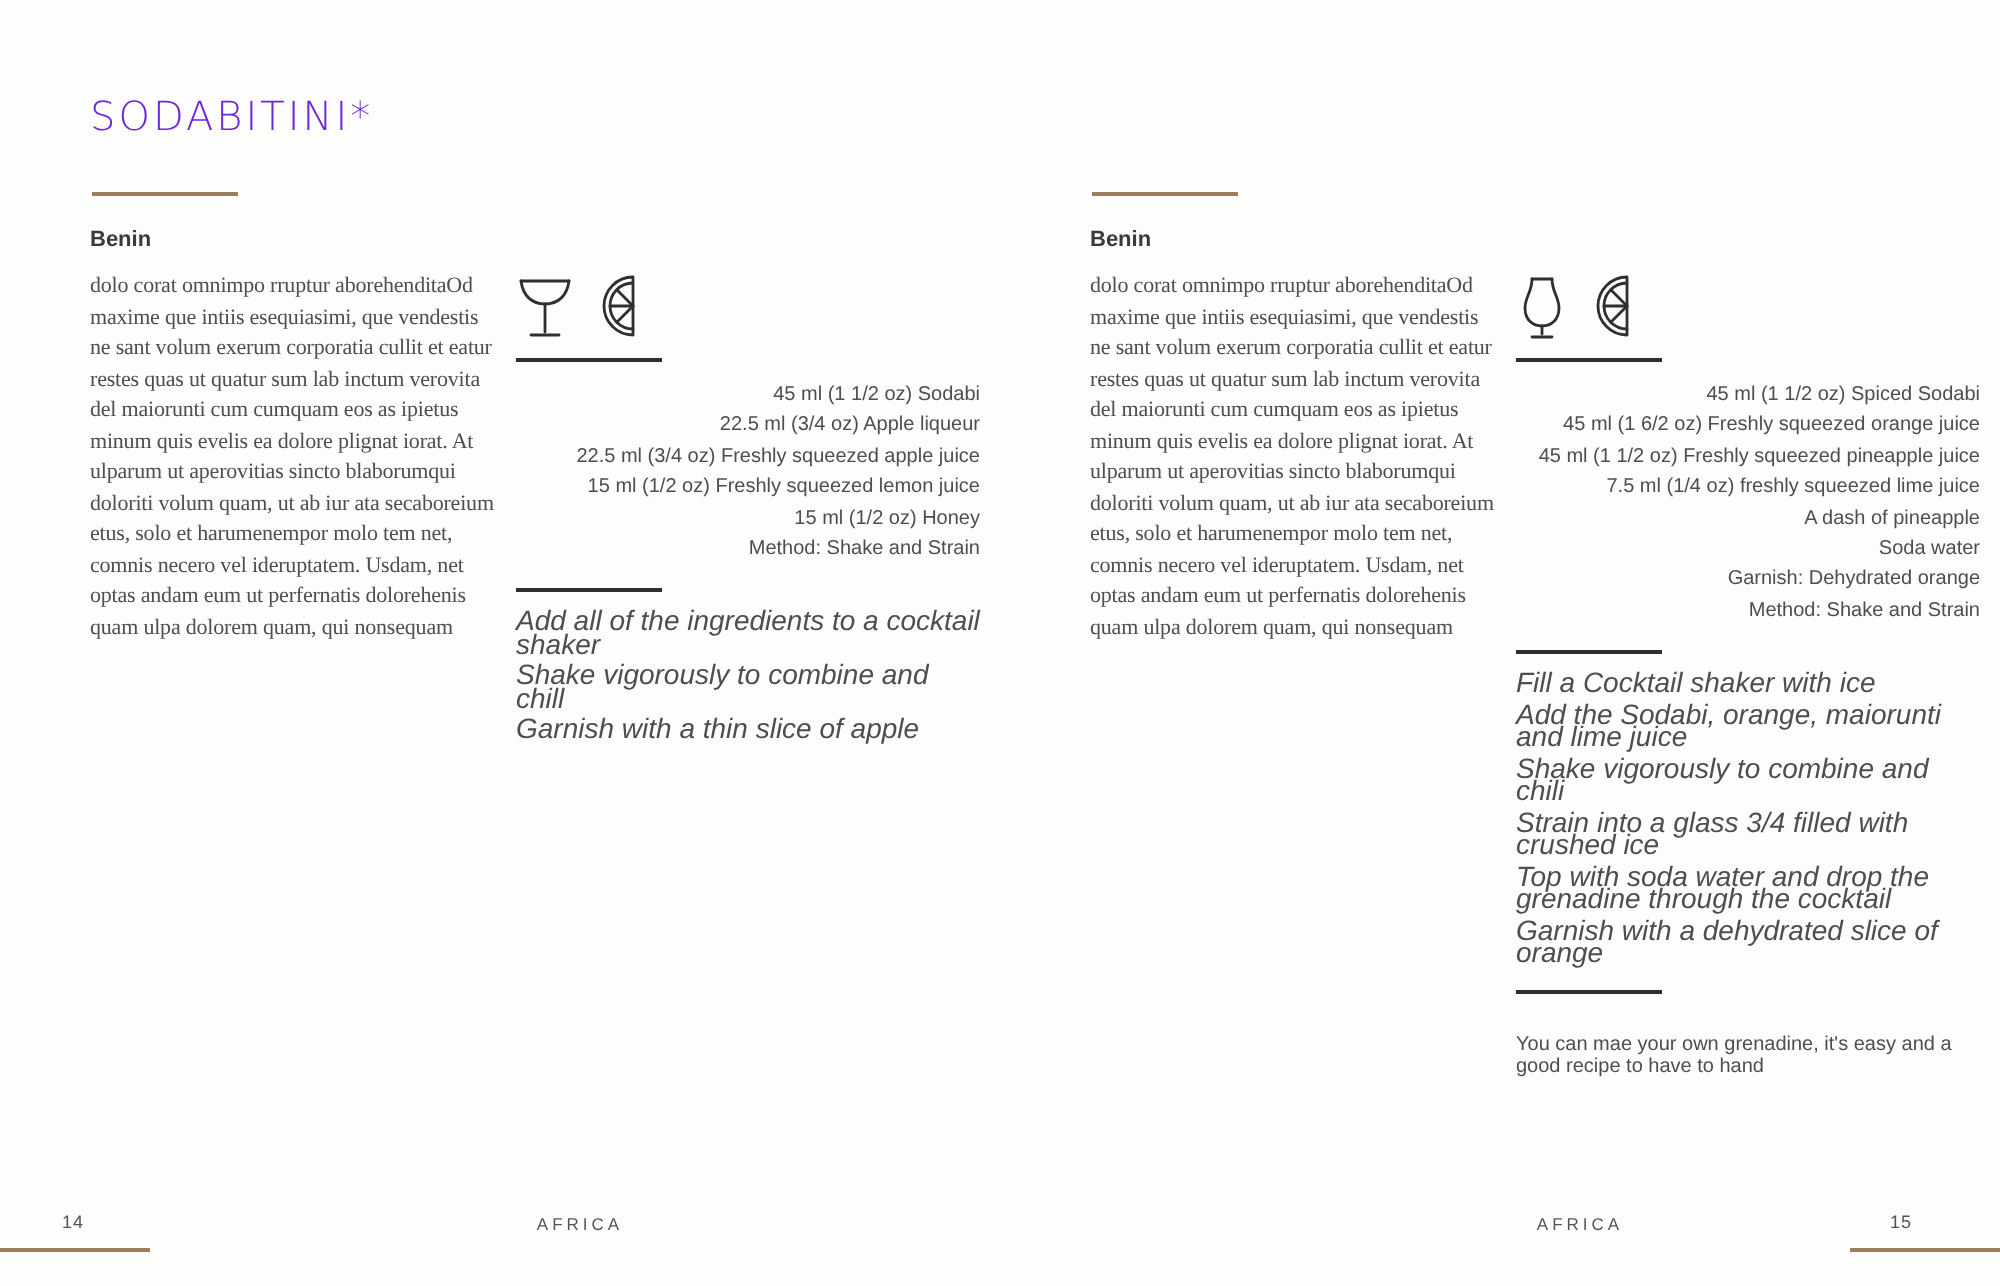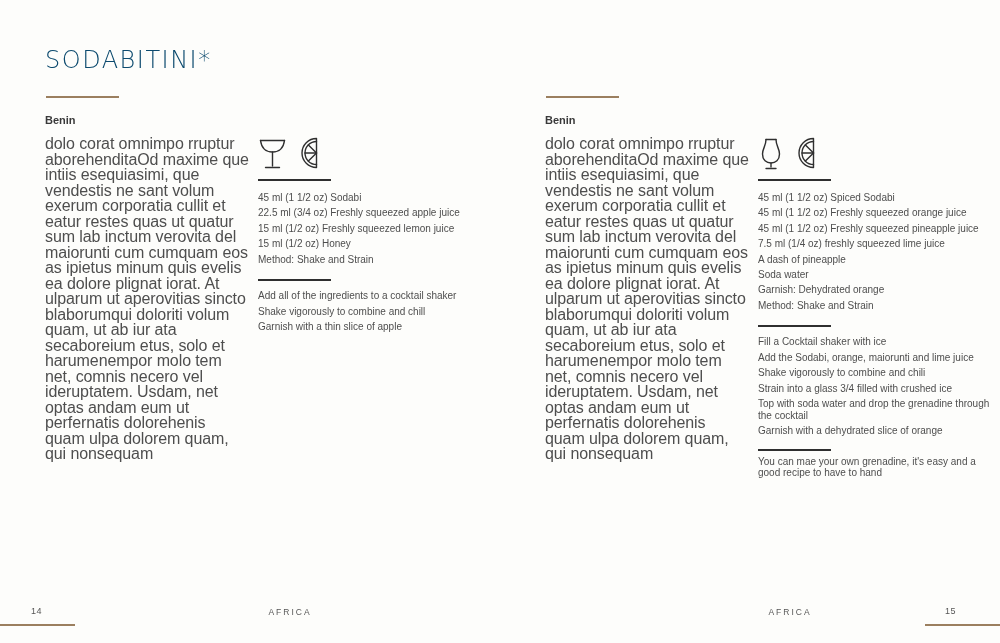--- a/index.html
+++ b/index.html
@@ -3,39 +3,39 @@
 <meta charset="utf-8">
 <style>
   html, body { margin:0; padding:0; }
   body { width:1000px; height:643px; background:#fdfdfb; font-family:"Liberation Sans", sans-serif; }
   .spread { position:relative; width:1000px; height:643px; background:#fdfdfb; overflow:hidden; }
   .page { position:absolute; top:0; width:500px; height:643px; }
   .page.left { left:0; }
   .page.right { left:500px; }
 
   .title { position:absolute; left:45px; top:46px; font-family:"DejaVu Sans", sans-serif;
-           font-weight:200; font-size:24px; letter-spacing:1.5px; color:#0c4a6e; white-space:nowrap; }
+           font-weight:200; font-size:20px; letter-spacing:1.5px; color:#6d28d9; white-space:nowrap; }
   .title-rule { position:absolute; left:46px; top:96px; width:73px; height:2px; background:#9b7f5f; }
   .region { position:absolute; left:45px; top:114px; font-size:11px; font-weight:700; color:#3a3a3a; }
-  .desc { position:absolute; left:45px; top:136px; width:204px; font-size:16px; line-height:15.5px;
-          color:#4e4e4e; letter-spacing:-0.1px; }
+  .desc { position:absolute; left:45px; top:136px; width:204px; font-size:11px; line-height:15.5px;
+          color:#4e4e4e; letter-spacing:-0.1px;font-family:Liberation Serif, serif; }
 
   .recipe { position:absolute; left:258px; top:137px; width:232px; }
   .icons { display:flex; gap:11px; align-items:flex-start; height:37px; }
   .icons svg { display:block; }
   .ic { stroke:#2f2f2f; stroke-width:1.4; fill:none; stroke-linecap:round; stroke-linejoin:round; }
   .rule-dark { width:73px; height:2px; background:#2f2f2f; }
   .icon-rule { margin-top:5px; }
   .ingredients { margin-top:9px; }
-  .ingredients > div { font-size:10px; line-height:15.4px; color:#4e4e4e; }
+  .ingredients > div { font-size:10px; line-height:15.4px; color:#4e4e4e;text-align:right; }
   .method-rule { margin-top:12px; }
   .steps { margin-top:9px; }
-  .steps > div { font-size:10px; line-height:11.5px; margin-bottom:4px; color:#4e4e4e; }
+  .steps > div { font-size:14px; line-height:11.5px; margin-bottom:4px; color:#4e4e4e;font-style:italic; }
   .note-rule { margin-top:12px; }
-  .note { margin-top:5px; width:226px; font-size:10px; line-height:11.5px; color:#4e4e4e; }
+  .note { margin-top:20px; width:226px; font-size:10px; line-height:11.5px; color:#4e4e4e; }
 
   .page-num { position:absolute; top:606px; font-size:9px; color:#565656; letter-spacing:0.5px; }
   .page-num.pn-left { left:31px;text-align:center; }
   .page-num.pn-right { left:445px; }
   .section-label { position:absolute; top:607px; left:0; width:100%; text-align:center;
                    font-size:8.5px; letter-spacing:2px; color:#565656;margin-left:40px; }
   .corner-rule { position:absolute; top:624px; width:75px; height:2px; background:#9b7f5f; }
   .corner-rule.cl { left:0; }
   .corner-rule.cr { left:425px; }
 </style>
@@ -62,20 +62,21 @@
           <path class="ic" d="M18.5 1.5 A14.5 14.5 0 0 0 18.5 30.5 L18.5 1.5 Z"></path>
           <path class="ic" d="M18.5 4.5 A11.5 11.5 0 0 0 18.5 27.5"></path>
           <path class="ic" d="M18.5 16 L10.4 7.9"></path>
           <path class="ic" d="M18.5 16 L7 16"></path>
           <path class="ic" d="M18.5 16 L10.4 24.1"></path>
         </svg>
       </div>
       <div class="rule-dark icon-rule"></div>
       <div class="ingredients">
           <div>45 ml (1 1/2 oz) Sodabi</div>
+          <div>22.5 ml (3/4 oz) Apple liqueur</div>
           <div>22.5 ml (3/4 oz) Freshly squeezed apple juice</div>
           <div>15 ml (1/2 oz) Freshly squeezed lemon juice</div>
           <div>15 ml (1/2 oz) Honey</div>
           <div>Method: Shake and Strain</div>
         </div>
       <div class="rule-dark method-rule"></div>
       <div class="steps">
           <div>Add all of the ingredients to a cocktail shaker</div>
           <div>Shake vigorously to combine and chill</div>
           <div>Garnish with a thin slice of apple</div>
@@ -104,21 +105,21 @@
           <path class="ic" d="M18.5 1.5 A14.5 14.5 0 0 0 18.5 30.5 L18.5 1.5 Z"></path>
           <path class="ic" d="M18.5 4.5 A11.5 11.5 0 0 0 18.5 27.5"></path>
           <path class="ic" d="M18.5 16 L10.4 7.9"></path>
           <path class="ic" d="M18.5 16 L7 16"></path>
           <path class="ic" d="M18.5 16 L10.4 24.1"></path>
         </svg>
       </div>
       <div class="rule-dark icon-rule"></div>
       <div class="ingredients">
           <div>45 ml (1 1/2 oz) Spiced Sodabi</div>
-          <div>45 ml (1 1/2 oz) Freshly squeezed orange juice</div>
+          <div>45 ml (1 6/2 oz) Freshly squeezed orange juice</div>
           <div>45 ml (1 1/2 oz) Freshly squeezed pineapple juice</div>
           <div>7.5 ml (1/4 oz) freshly squeezed lime juice</div>
           <div>A dash of pineapple</div>
           <div>Soda water</div>
           <div>Garnish: Dehydrated orange</div>
           <div>Method: Shake and Strain</div>
         </div>
       <div class="rule-dark method-rule"></div>
       <div class="steps">
           <div>Fill a Cocktail shaker with ice</div>

